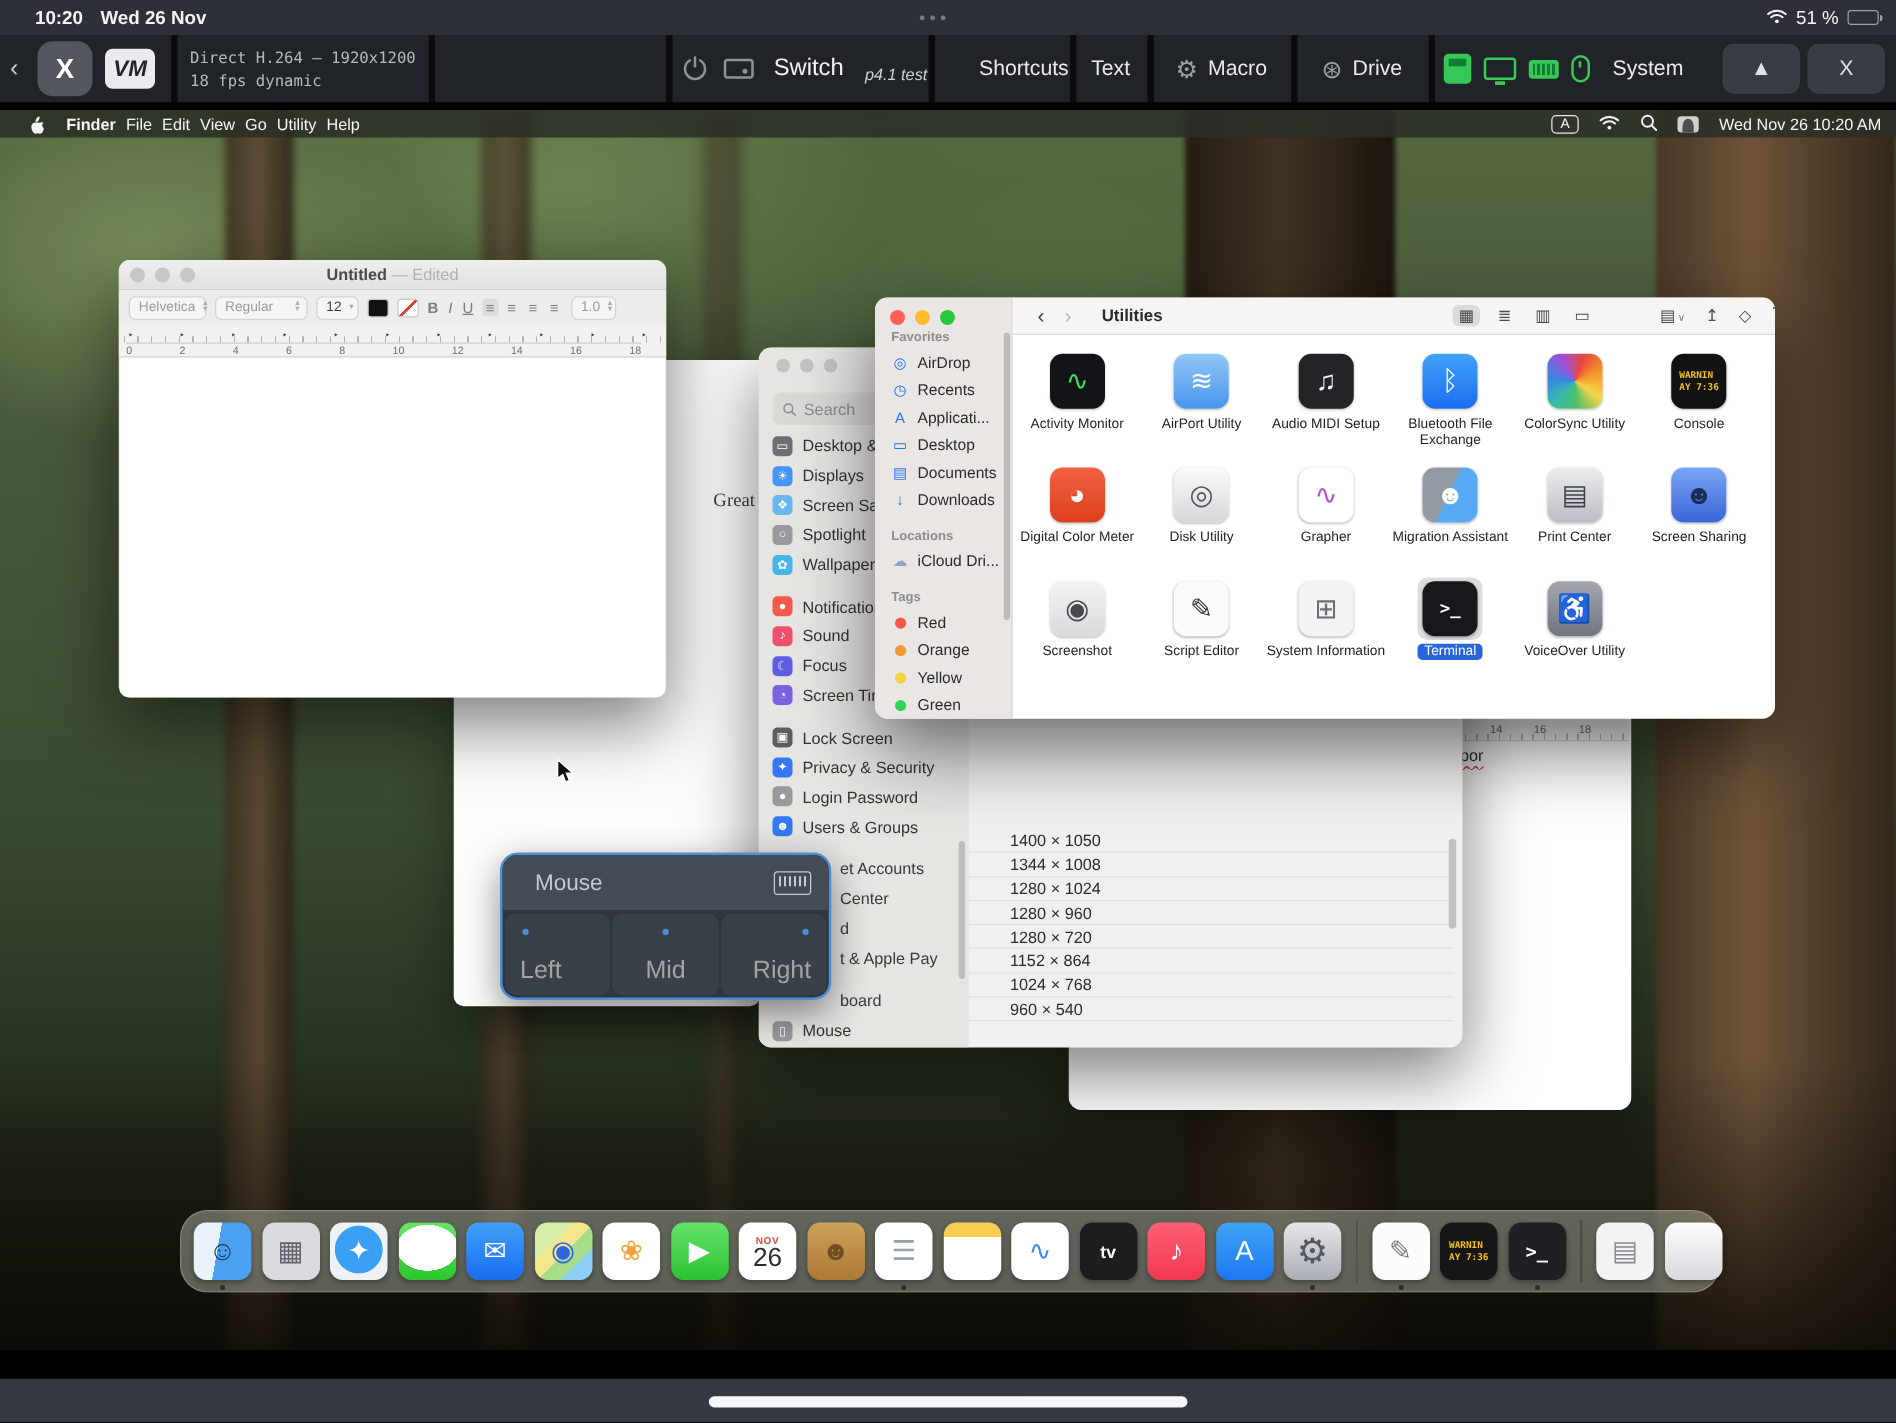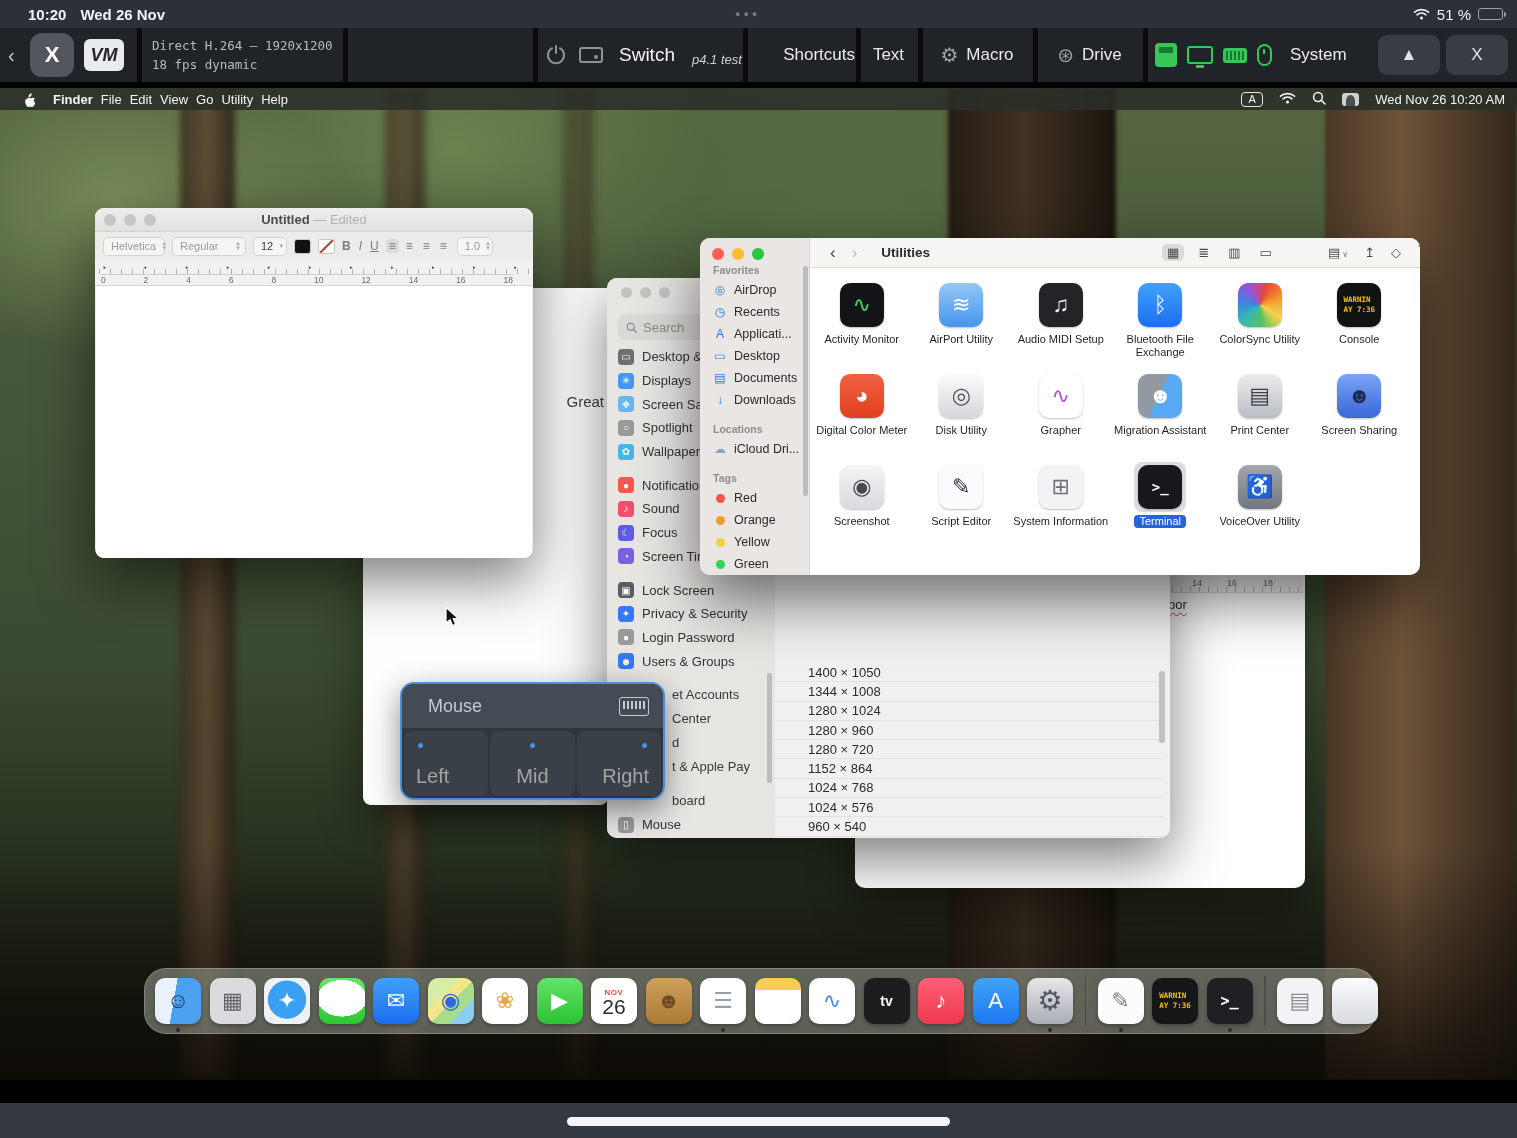--- a/index.html
+++ b/index.html
@@ -77,21 +77,21 @@
   #menubar .appname{font-weight:bold;margin-left:18px;}
   #menubar .menus{display:flex;display:contents;}
   #menubar .menus .m{margin-left:8px;}
   #menubar .right{position:absolute;right:12px;display:flex;align-items:center;gap:16px;}
   .inputbadge{border:1.5px solid #e7e8e7;border-radius:4px;width:22px;height:15px;font-size:11px;display:flex;align-items:center;justify-content:center;}
   .fus{width:17px;height:13px;background:#cfd1cf;border-radius:3px;position:relative;overflow:hidden;}
   .fus:after{content:"";position:absolute;left:4px;top:2px;width:9px;height:12px;background:#4c4f4c;border-radius:50% 50% 0 0;}
   .tl{width:12px;height:12px;border-radius:50%;}
 
   
-  #bgwin{position:absolute;left:363px;top:200px;width:245px;height:517px;background:#fdfdfc;border-radius:0 0 8px 8px;box-shadow:0 18px 45px rgba(0,0,0,.4);}
+  #bgwin{position:absolute;left:363px;top:200px;width:245px;height:517px;background:#fdfdfc;border-radius:0 0 8px 8px;box-shadow:0 18px 45px rgba(0,0,0,.4);font-family:Liberation Serif, serif;}
   #bgwin .txt{position:absolute;right:4px;top:105px;font-size:15px;color:#3e3e40;}
   #sidewin{position:absolute;left:855px;top:468px;width:450px;height:332px;background:#fff;border-radius:10px;box-shadow:0 18px 45px rgba(0,0,0,.4);}
   #sidewin .ruler{position:absolute;left:2px;top:20px;right:2px;height:17px;background:#f5f4f2;border-bottom:1px solid #dcdbd9;
     background-image:repeating-linear-gradient(90deg,#b9b8b6 0 1px,transparent 1px 9px);background-size:100% 5px;background-repeat:no-repeat;background-position:0 100%;}
   #sidewin .rnum{position:absolute;top:22px;font-size:9px;color:#6c6c6a;}
   #sidewin .mis{position:absolute;left:313px;top:41px;font-size:13px;color:#2f2f31;
     text-decoration:underline wavy #e03a2f 1px;text-underline-offset:3px;}
 
   
   #settings{position:absolute;left:607px;top:190px;width:563px;height:560px;border-radius:10px;background:#f1f0ee;box-shadow:0 22px 55px rgba(0,0,0,.5);overflow:hidden;}
@@ -468,21 +468,20 @@
       </div>
       <div id="res-list">
 
       <div class="res-row">1400 × 1050</div>
           <div class="res-row">1344 × 1008</div>
           <div class="res-row">1280 × 1024</div>
           <div class="res-row">1280 × 960</div>
           <div class="res-row">1280 × 720</div>
           <div class="res-row">1152 × 864</div>
           <div class="res-row">1024 × 768</div>
-          <div class="res-row">1024 × 576</div>
           <div class="res-row">960 × 540</div>
         </div>
       <div id="res-scroll"></div>
     </div>
 
     <div id="textedit">
       <div class="titlebar">
         <div class="lights">
           <span class="tl"></span>
           <span class="tl"></span>

